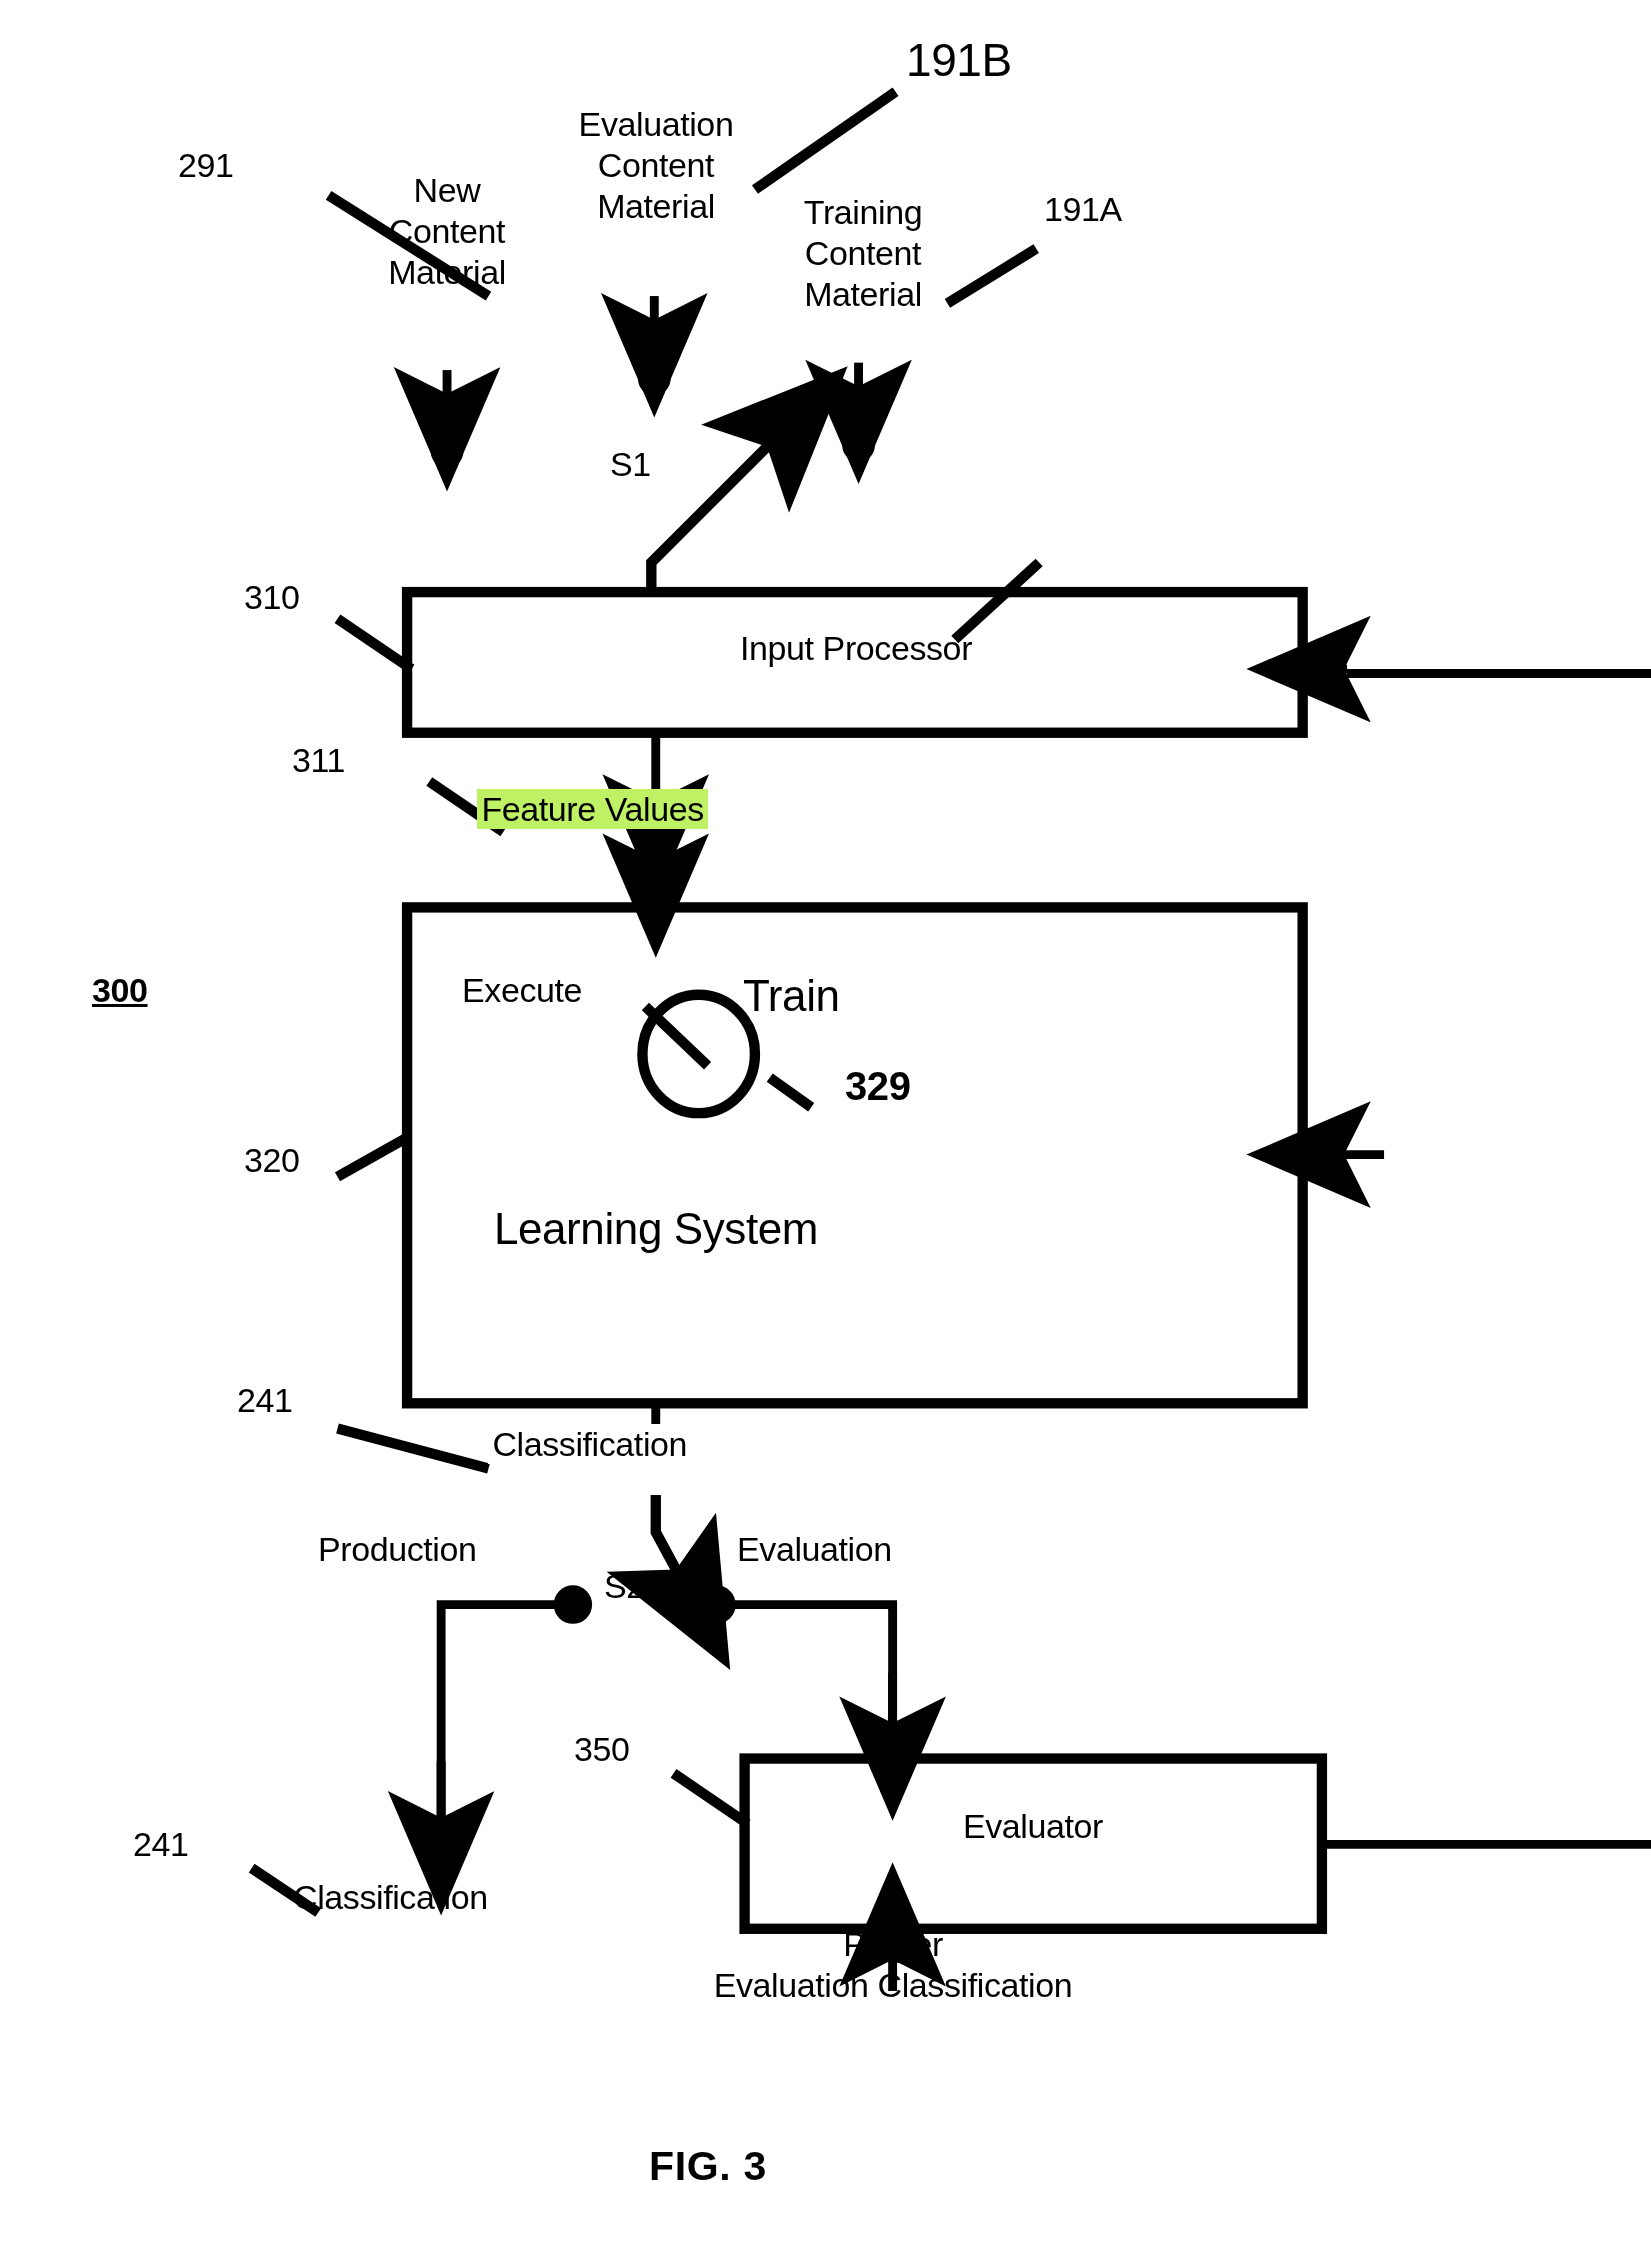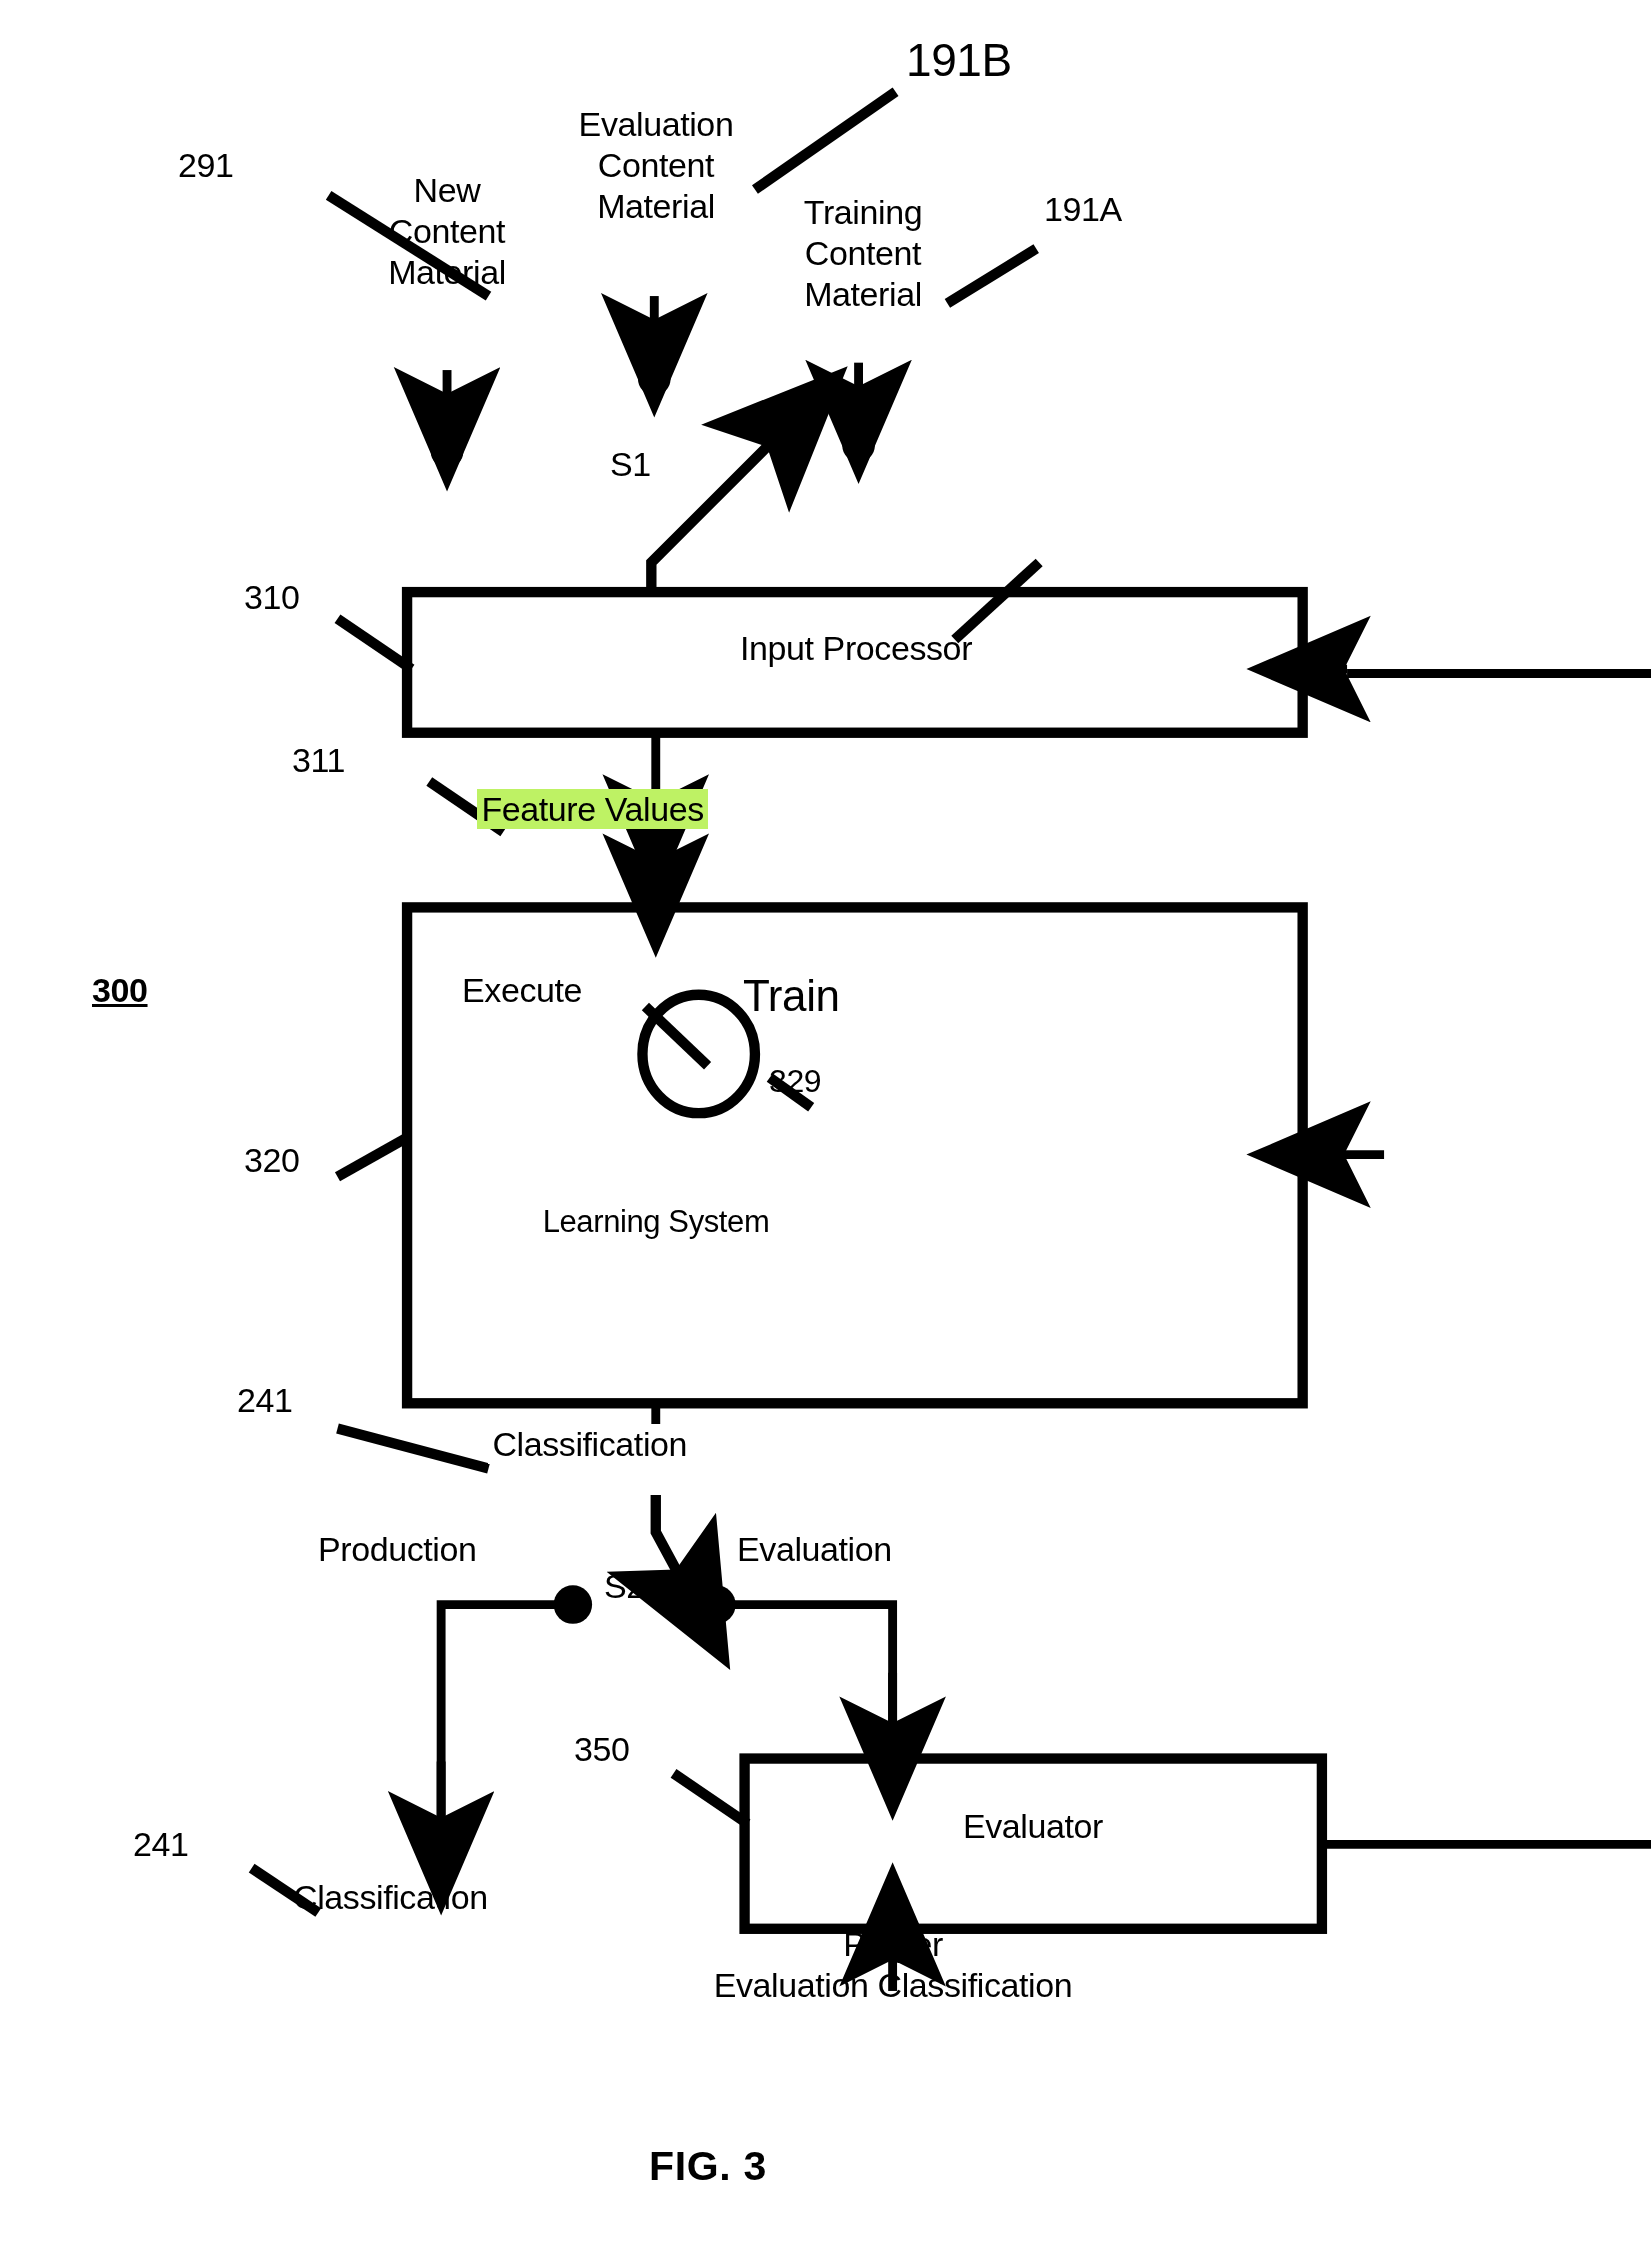--- a/index.html
+++ b/index.html
@@ -181,22 +181,22 @@
   <div class="boxlabel" style="left: 856px; top: 628px; font-size: 34px;">Input Processor</div>
   <div class="lbl ref" style="left: 244px; top: 577px; font-size: 34px;">310</div>
 
   <div class="lbl" style="left: 477px; top: 789px; background: #bef264; padding: 0px 4.4px; font-size: 34px;">Feature Values</div>
   <div class="lbl ref" style="left: 292px; top: 740px; font-size: 34px;">311</div>
 
   <div class="lbl underline" style="left: 92px; top: 970px; font-weight: bold; font-size: 34px;">300</div>
 
   <div class="lbl" style="left: 462px; top: 970px; font-size: 34px;">Execute</div>
   <div class="lbl" style="left: 743px; top: 970px; font-size: 44px;">Train</div>
-  <div class="lbl ref" style="left: 769px; top: 1063px; font-size: 32px;">329</div>
-  <div class="boxlabel" style="left: 656px; top: 1203px; font-size: 31px;">Learning System</div>
+  <div class="lbl ref" style="left: 845px; top: 1063px; font-size: 40px; font-weight: bold;">329</div>
+  <div class="boxlabel" style="left: 656px; top: 1203px; font-size: 44px;">Learning System</div>
   <div class="lbl ref" style="left: 244px; top: 1140px; font-size: 34px;">320</div>
 
   <div class="lbl" style="left: 488px; top: 1424px; background: rgb(255, 255, 255); padding: 0px 4.4px; font-size: 34px;">Classification</div>
   <div class="lbl ref" style="left: 237px; top: 1380px; font-size: 34px;">241</div>
 
   <div class="lbl" style="left: 318px; top: 1529px; font-size: 34px;">Production</div>
   <div class="lbl" style="left: 604px; top: 1566px; font-size: 34px;">S2</div>
   <div class="lbl" style="left: 737px; top: 1529px; font-size: 34px;">Evaluation</div>
 
   <div class="boxlabel" style="left: 1033px; top: 1806px; font-size: 34px;">Evaluator</div>

